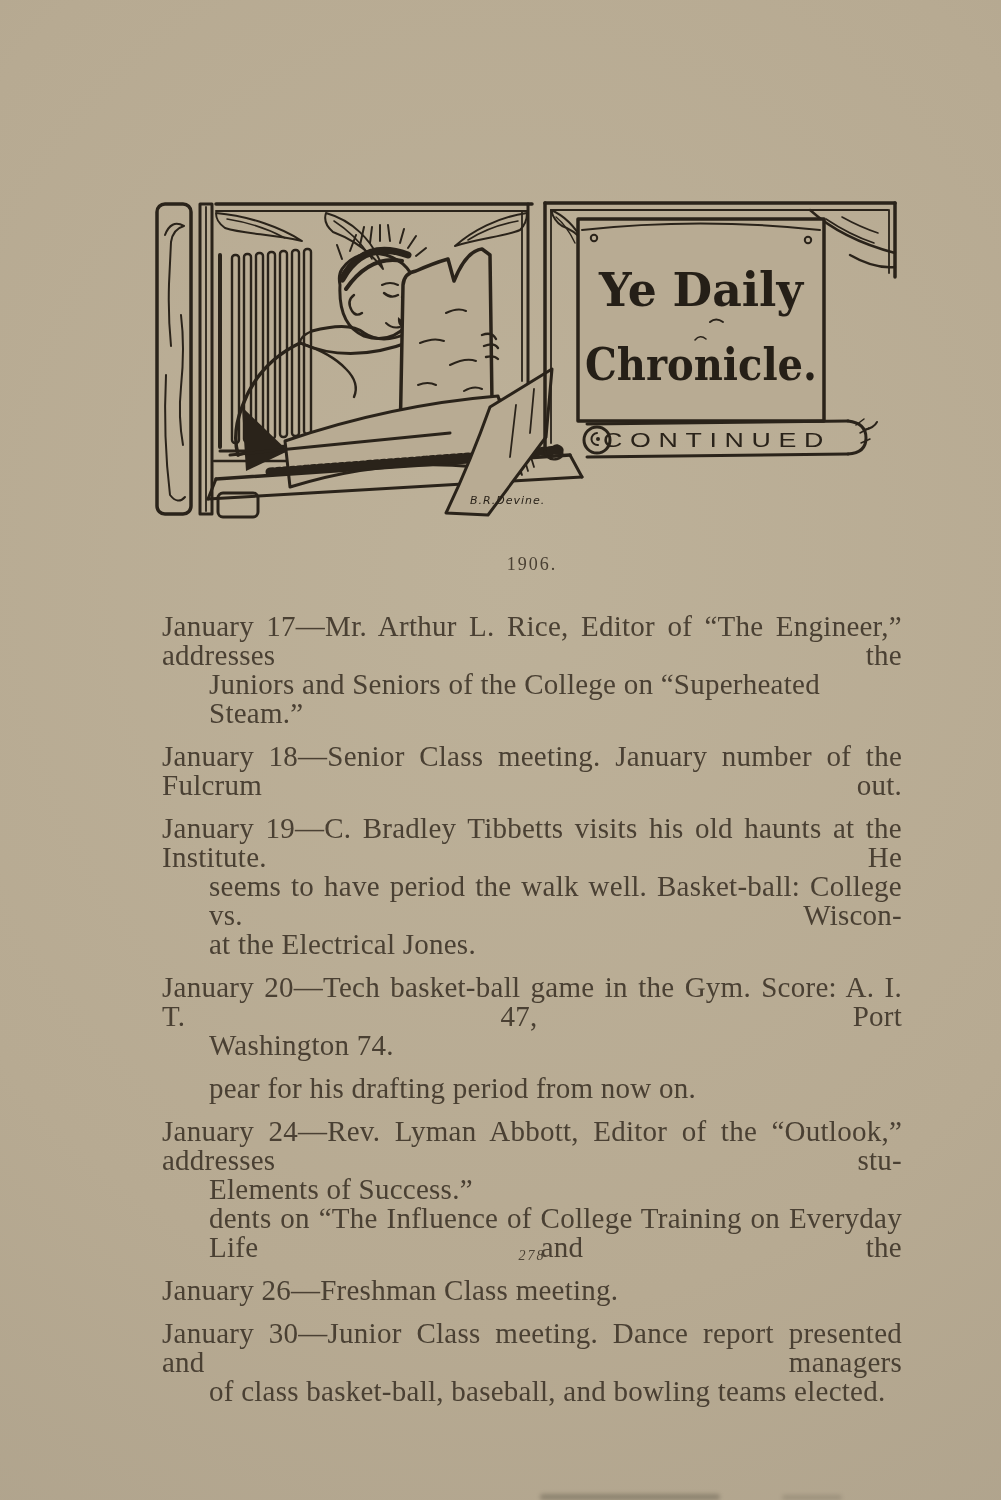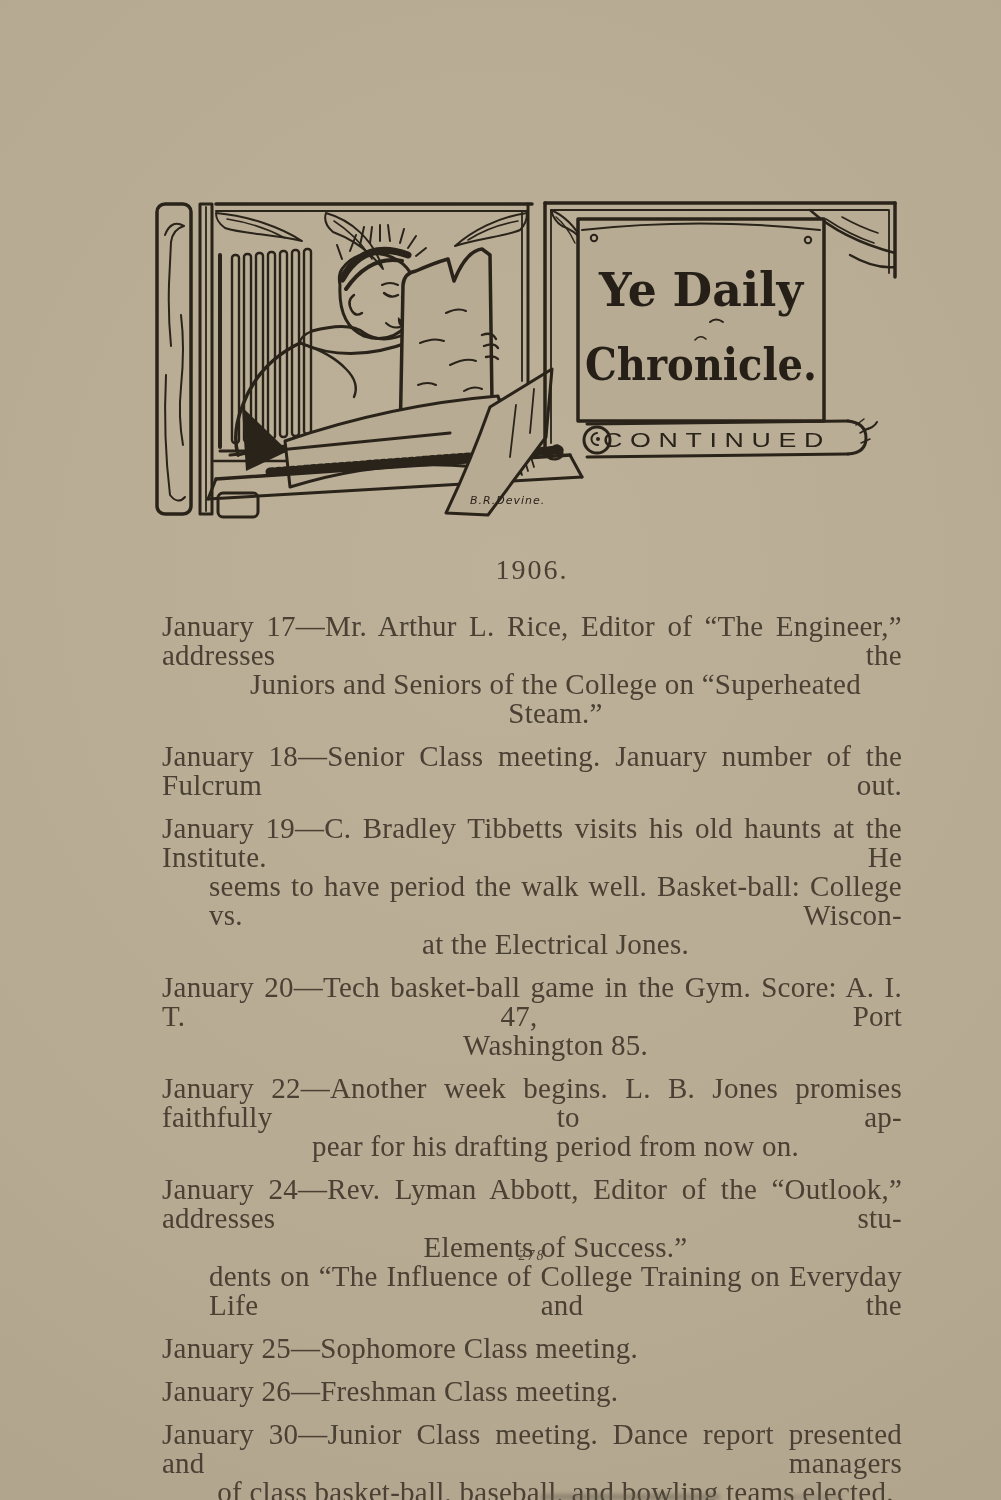--- a/index.html
+++ b/index.html
@@ -11,26 +11,26 @@
   .illustration{position:absolute;left:150px;top:193px;width:760px;height:345px;}
   .illustration svg{display:block;width:760px;height:345px;}
   .ink{stroke:#2a231a;fill:none;stroke-linecap:round;stroke-linejoin:round;}
   .inkfill{fill:#2a231a;stroke:none;}
   .paperfill{fill:#b8ab93;}
   .sign-title{font-family:"DejaVu Serif", serif;font-weight:bold;fill:#251f17;}
   .banner-text{font-family:"Liberation Sans", sans-serif;fill:#2a231a;letter-spacing:6px;}
   .sig-text{font-family:"DejaVu Sans", sans-serif;font-style:italic;fill:#2a231a;letter-spacing:1px;}
   
   .year{position:absolute;left:162px;top:554px;width:740px;text-align:center;
-        font-size:28px;letter-spacing:2px;color:#4a4033;}
+        font-size:18px;letter-spacing:2px;color:#4a4033;}
   .bodytext{position:absolute;left:162px;top:612px;width:740px;
             font-size:29px;line-height:29px;color:#4a4033;letter-spacing:.25px;}
   .entry{margin:0 0 14px 0;}
   .line{display:block;}
-  .cont{margin-left:47px;text-align:center;}
+  .cont{margin-left:47px;}
   .j{text-align:justify;text-align-last:justify;}
   .pagenum{position:absolute;left:162px;top:1248px;width:740px;text-align:center;
            font-style:italic;font-size:14px;letter-spacing:2px;color:#4a4033;}
   
   .smudge-a{position:absolute;left:540px;top:1494px;width:180px;height:6px;
             background:#5f584a;opacity:.45;filter:blur(2px);border-radius:3px;}
   .smudge-b{position:absolute;left:782px;top:1495px;width:60px;height:5px;
             background:#6a6253;opacity:.3;filter:blur(2px);border-radius:3px;}
 </style>
 </head>
@@ -178,37 +178,33 @@
     </p>
 
     <p class="entry">
       <span class="line j">January 19—C. Bradley Tibbetts visits his old haunts at the Institute.  He</span>
       <span class="line cont j">seems to have period the walk well.  Basket-ball:  College vs. Wiscon-</span>
       <span class="line cont">at the Electrical Jones.</span>
     </p>
 
     <p class="entry">
       <span class="line j">January 20—Tech basket-ball game in the Gym.  Score:  A. I. T. 47, Port</span>
-      <span class="line cont">Washington 85.</span>
-    </p>
-
-    <p class="entry">
-      <span class="line j">January 22—Another week begins.  L. B. Jones promises faithfully to ap-</span>
+      <span class="line cont">Washington 74.</span>
+    </p>
+
+    <p class="entry">
       <span class="line cont">pear for his drafting period from now on.</span>
     </p>
 
     <p class="entry">
       <span class="line j">January 24—Rev. Lyman Abbott, Editor of the “Outlook,” addresses stu-</span>
       <span class="line cont">Elements of Success.”</span>
       <span class="line cont j">dents on “The Influence of College Training on Everyday Life and the</span>
     </p>
 
-    <p class="entry">
-      <span class="line">January 25—Sophomore Class meeting.</span>
-    </p>
 
     <p class="entry">
       <span class="line">January 26—Freshman Class meeting.</span>
     </p>
 
     <p class="entry">
       <span class="line j">January 30—Junior Class meeting.  Dance report presented and managers</span>
       <span class="line cont">of class basket-ball, baseball, and bowling teams elected.</span>
     </p>
   </div>

